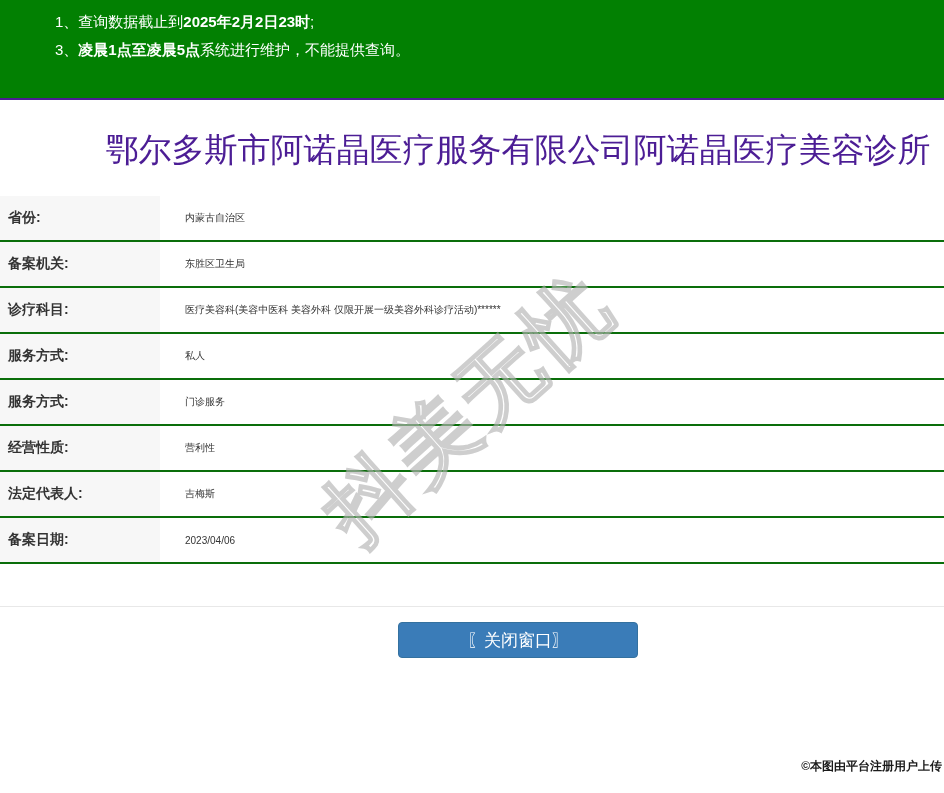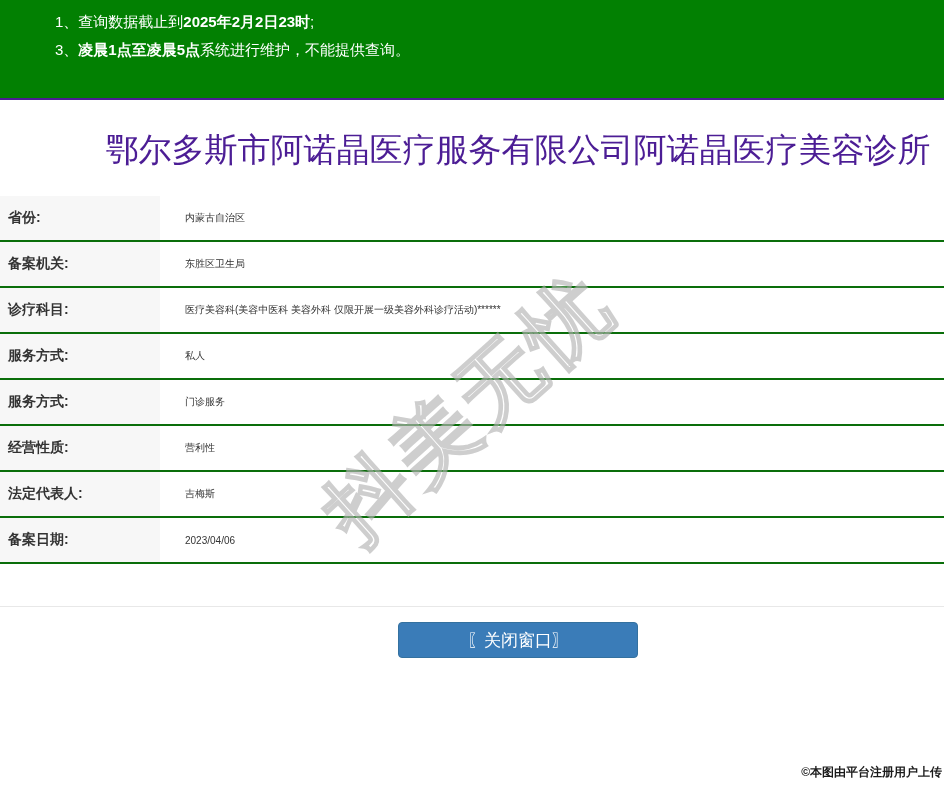--- a/index.html
+++ b/index.html
@@ -102,21 +102,21 @@
     color: rgba(255,255,255,0.25);
     -webkit-text-stroke: 2px rgba(165,165,165,0.55);
     pointer-events: none;
     z-index: 5;
   }
 
   
   .footer-credit {
     position: absolute;
     right: 2px;
-    bottom: 12px;
+    bottom: 18px;
     font-size: 12px;
     font-weight: bold;
     color: #1a1a1a;
     text-shadow: -1px -1px 0 #fff, 1px -1px 0 #fff, -1px 1px 0 #fff, 1px 1px 0 #fff;
     z-index: 6;
   }
 </style>
 </head>
 <body>
 

